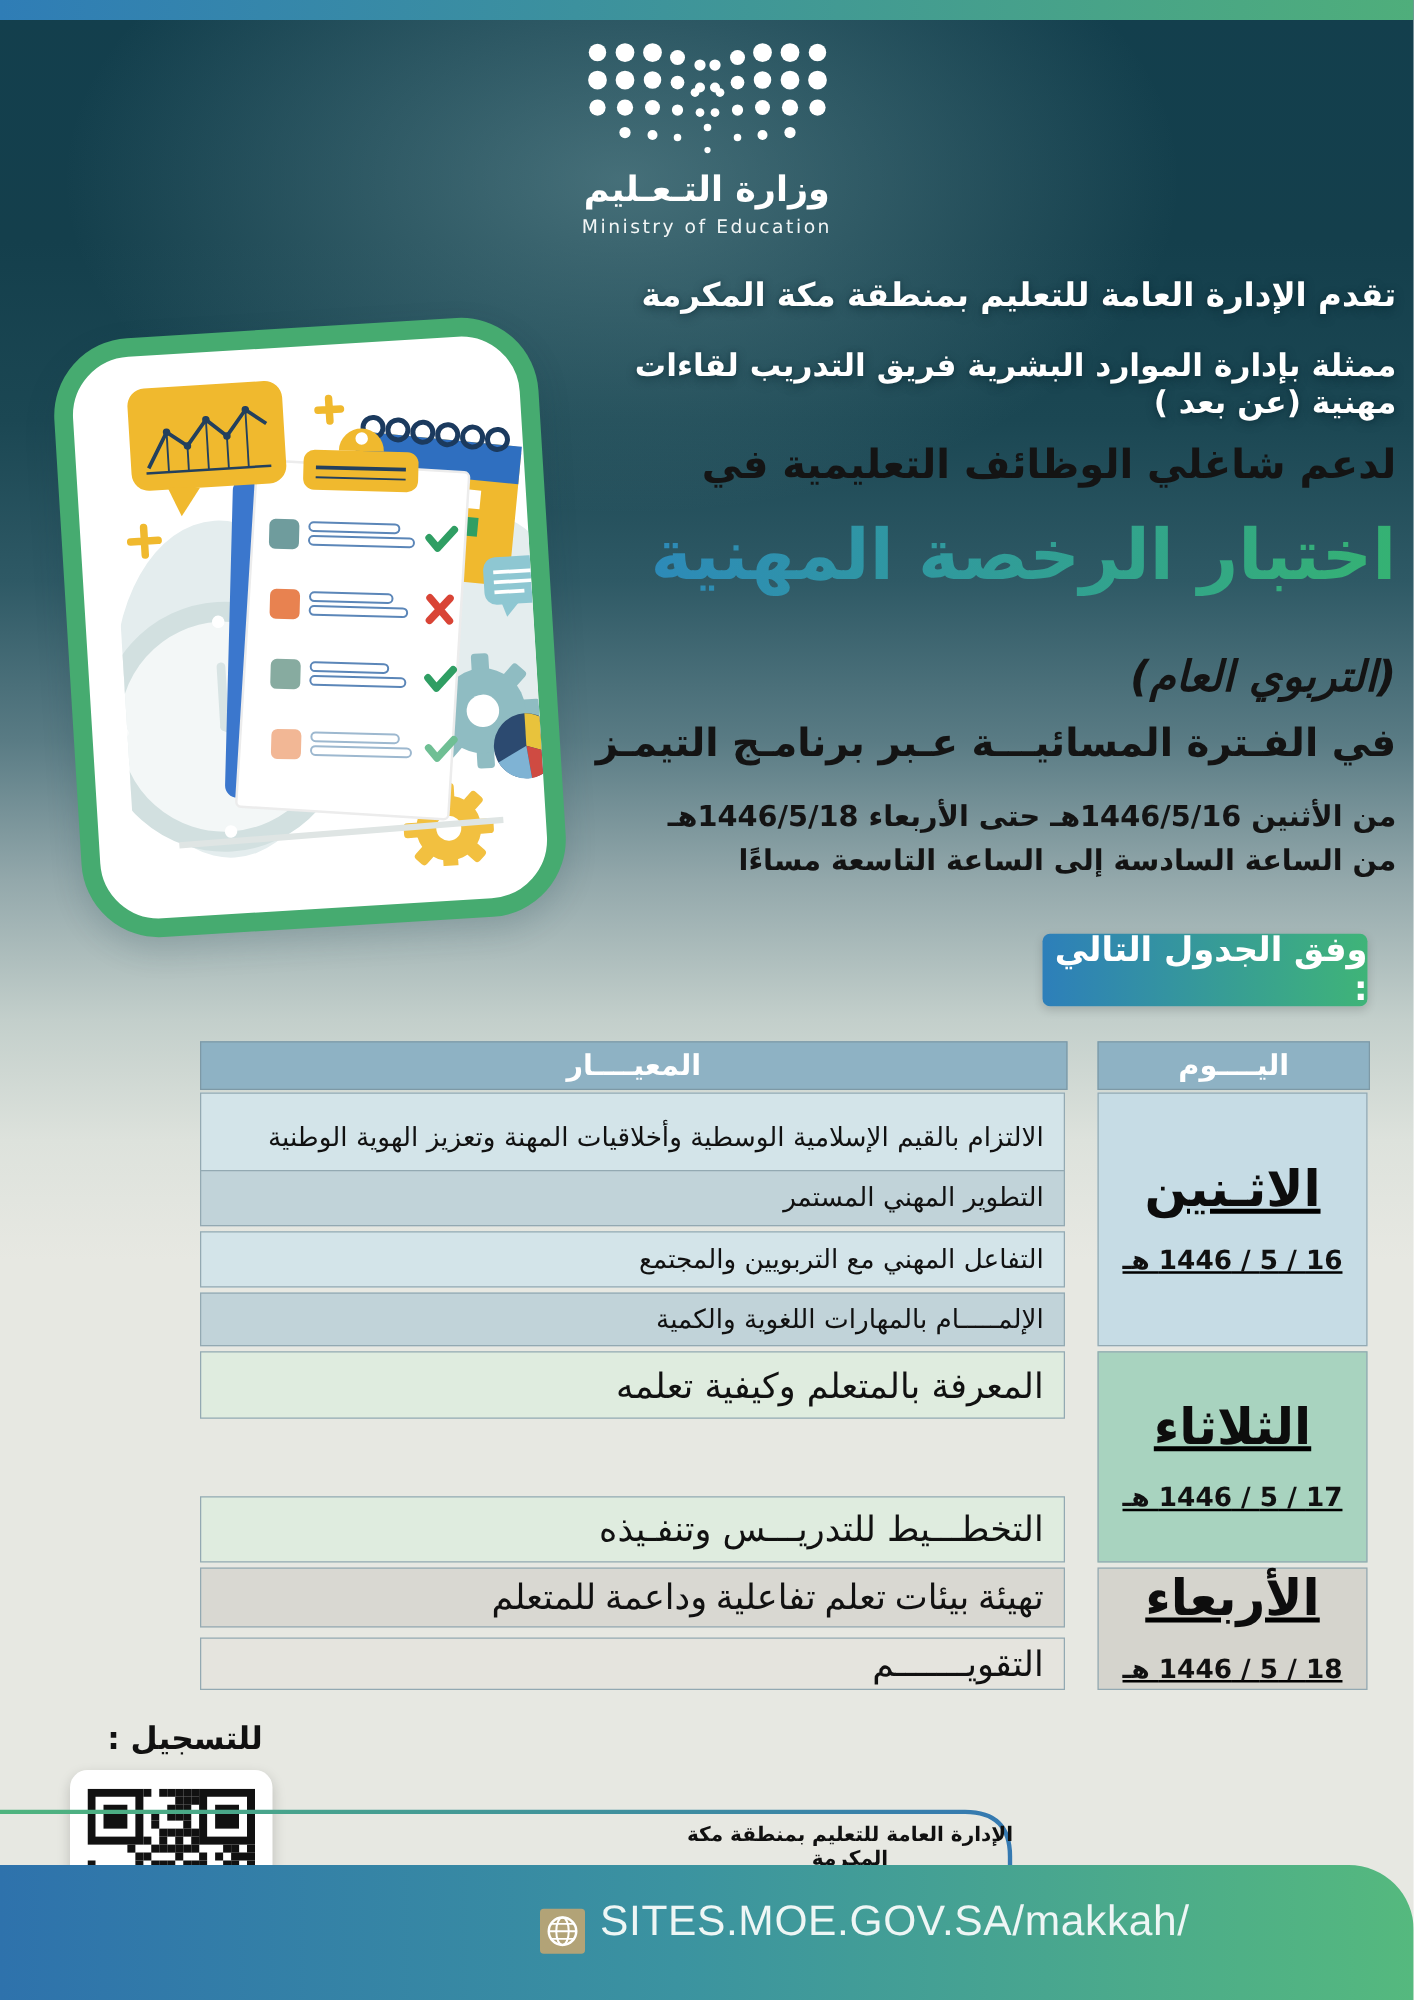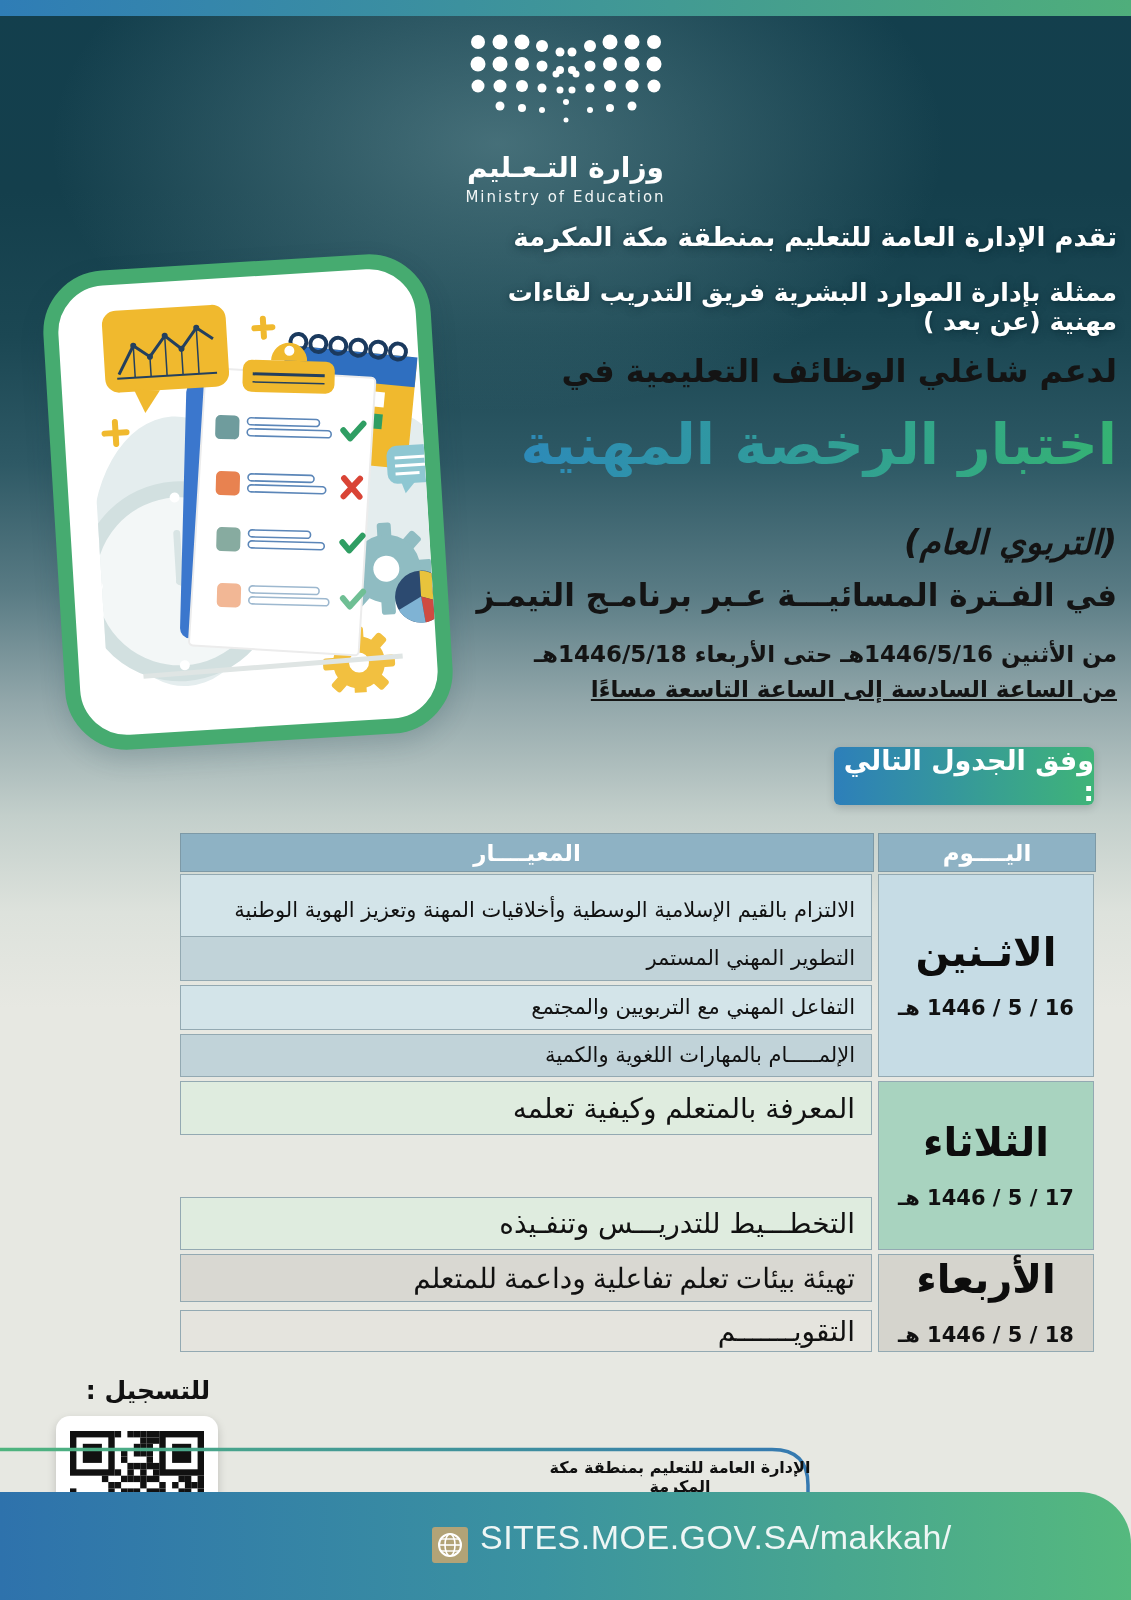--- a/index.html
+++ b/index.html
@@ -8,58 +8,58 @@
     font-family:"DejaVu Sans",sans-serif;direction:rtl;
     background:
       radial-gradient(ellipse 720px 430px at 44% 9%, rgba(130,170,175,0.45), rgba(0,0,0,0) 62%),
       linear-gradient(180deg,#133f4d 0%,#143f4c 12%,#1b4753 21%,#2e5965 29%,#597b84 37%,#93a8ab 44%,#c3cfcb 51%,#dde2dc 57%,#e7e8e2 63%,#e7e8e2 100%);
   }
   .abs{position:absolute;}
   
   .topbar{left:0;top:0;width:1131px;height:16px;background:linear-gradient(to right,#2f7db6,#4fae7b);}
   
   .logo{left:0;right:0;top:30px;text-align:center;color:#ffffff;}
-  .logo-ar{font-size:28px;font-weight:bold;margin-top:22px;letter-spacing:1px;}
+  .logo-ar{font-size:28px;font-weight:bold;margin-top:6px;letter-spacing:1px;}
   .logo-en{font-size:15px;letter-spacing:2px;margin-top:4px;font-weight:normal;color:#f2f6f6;}
   
   .introline{left:420px;right:14px;text-align:right;color:#ffffff;font-weight:bold;
     text-shadow:0 2px 8px rgba(8,38,48,.5),0 0 3px rgba(8,38,48,.35);margin-left:39px;}
   .l1{top:222px;font-size:26px;}
   .l2{top:278px;font-size:25px;}
   .dark{color:#141414;text-shadow:none;}
   .l3{top:352px;font-size:32px;}
   .title{top:412px;font-size:56px;font-weight:bold;
     background:linear-gradient(to left,#35b273,#2c86c0);
     -webkit-background-clip:text;background-clip:text;color:transparent;text-shadow:none;}
   .l5{top:522px;font-size:34px;font-style:italic;}
   .l6{top:577px;font-size:31px;}
   .l7{top:641px;font-size:23px;}
-  .l8{top:676px;font-size:23px;text-decoration:underline;}
+  .l8{top:676px;font-size:23px;}
   
   .illus-box{left:54px;top:262px;width:358px;height:450px;background:#ffffff;
     border:15px solid #46ab70;border-radius:62px;transform:rotate(-3.5deg);
     overflow:hidden;box-shadow:0 10px 25px rgba(30,60,70,.18);}
   
   .badge{right:37px;top:747px;width:260px;height:58px;border-radius:6px;
     background:linear-gradient(to left,#3fb478,#2d7fba);
     display:flex;align-items:center;justify-content:center;
     color:#fff;font-size:27px;font-weight:bold;box-shadow:0 3px 8px rgba(0,0,0,.15);}
   
   .th{top:833px;height:37px;background:#8eb2c4;border:1px solid #7d99a6;
     display:flex;align-items:center;justify-content:center;color:#fff;font-size:23px;font-weight:bold;}
-  .crit-col{left:180px;width:692px;}
+  .crit-col{left:160px;width:692px;}
   .day-col{left:878px;width:216px;}
   .cell{border:1px solid #93a9b2;display:flex;align-items:center;color:#111;
     padding:0 16px 0 8px;box-sizing:border-box;line-height:1.25;}
   .sm{font-size:21px;}
   .bg1{font-size:28px;}
   .m-light{background:#d3e4e9;} .m-dark{background:#c1d3d9;padding-left:42px;}
   .t-light{background:#dfecdf;} .t-dark{background:#cfe4d6;}
   .w-dark{background:#d9d8d2;}  .w-light{background:#e5e4de;}
-  .daycell{border:1px solid #93a9b2;display:flex;flex-direction:column;align-items:center;justify-content:center;gap:24px;box-sizing:border-box;}
+  .daycell{border:1px solid #93a9b2;display:flex;flex-direction:column;align-items:center;justify-content:center;gap:24px;box-sizing:border-box;text-decoration:underline;}
   .day-m{background:#c6dce5;} .day-t{background:#a8d3bf;} .day-w{background:#d5d4cd;}
   .dayname{font-size:40px;font-weight:bold;color:#0d0d0d;line-height:1;}
   .daydate{font-size:21px;font-weight:bold;color:#111;}
   
   .reg-label{left:68px;top:1376px;width:160px;text-align:center;font-size:25px;font-weight:bold;color:#111;}
   .qr-card{left:56px;top:1416px;width:162px;height:164px;background:#fff;border-radius:14px;
     box-shadow:0 4px 10px rgba(0,0,0,.18);display:flex;align-items:center;justify-content:center;}
   
   .footer-line{left:0;top:1447px;width:830px;height:50px;}
   .footer-org{left:530px;top:1458px;width:300px;text-align:center;font-size:16px;font-weight:bold;color:#101010;}

